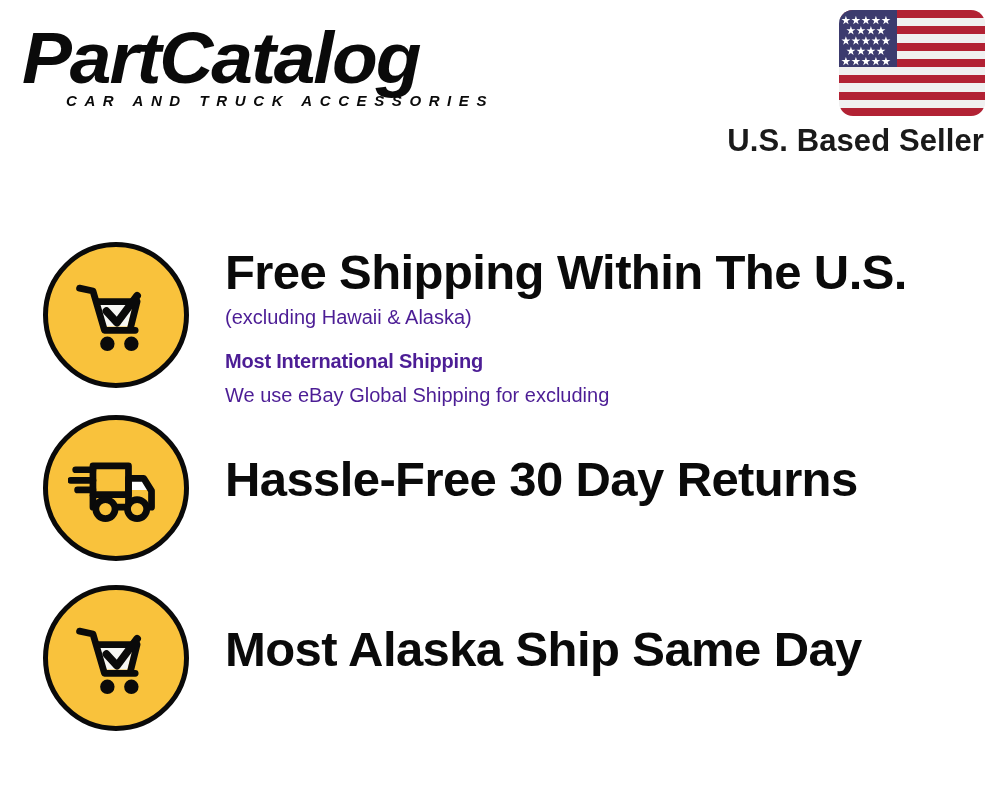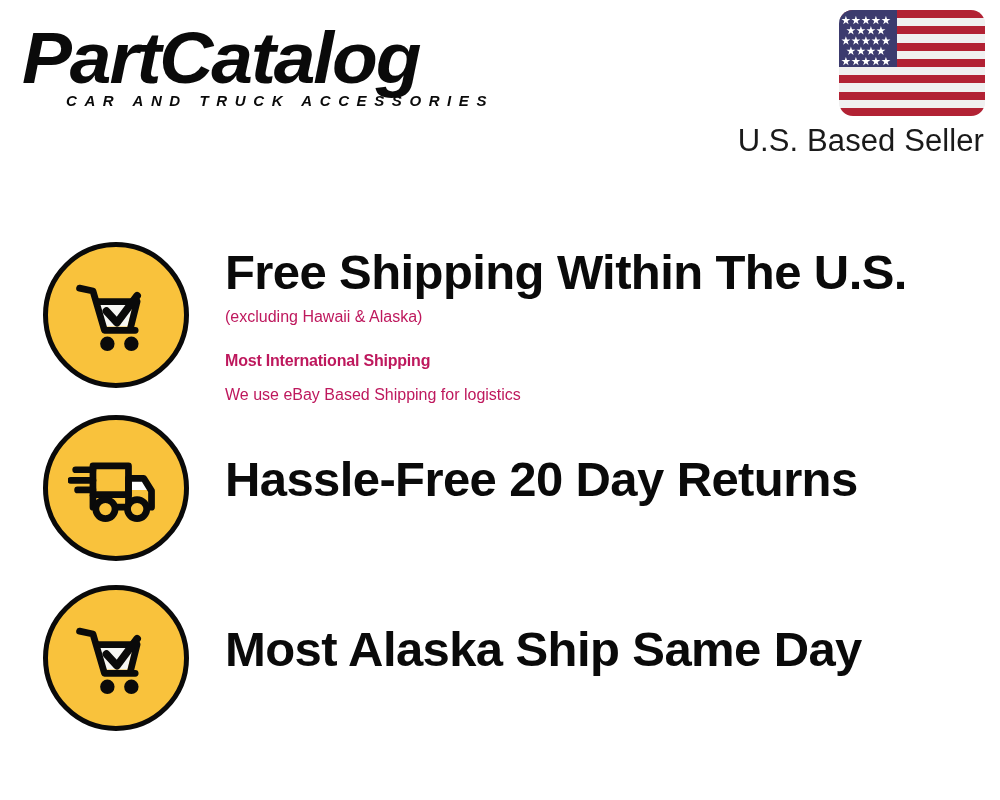--- a/index.html
+++ b/index.html
@@ -99,21 +99,21 @@
     background: #3c3b6e;
   }
   .flag .canton svg { display: block; width: 100%; height: 100%; }
 
   .seller-text {
     position: absolute;
     right: 2px;
     top: 114px;
     font-size: 31px;
     line-height: 38px;
-    font-weight: normal;
+    font-weight: bold;
     letter-spacing: 0.1px;
     color: #1a1a1a;
     white-space: nowrap;
   }
 
   
   .features {
     position: absolute;
     left: 0;
     top: 180px;
@@ -162,24 +162,24 @@
 
   .feature-title {
     font-size: 49px;
     line-height: 52px;
     font-weight: bold;
     letter-spacing: -0.6px;
     color: #0a0a0a;
     white-space: nowrap;
   }
   .feature-sub {
-    font-size: 16px;
+    font-size: 20px;
     line-height: 34px;
     font-weight: normal;
-    color: #be185d;
+    color: #4c1d95;
     white-space: nowrap;
   }
   .feature-sub.spaced { margin-top: 2px; }
   .feature-sub.bold {
     font-weight: bold;
     margin-top: 10px;
     letter-spacing: -0.2px;
   }
 </style>
 </head>
@@ -258,40 +258,40 @@
         <path d="M31 36 L72 36 L65 64" fill="none" stroke="#0a0a0a" stroke-width="7" stroke-linecap="round" stroke-linejoin="round"></path>
         <path d="M40 46 L51 58 L72 30" fill="none" stroke="#0a0a0a" stroke-width="8" stroke-linecap="round" stroke-linejoin="round"></path>
         <circle cx="41" cy="80" r="7.5" fill="#0a0a0a"></circle>
         <circle cx="66" cy="80" r="7.5" fill="#0a0a0a"></circle>
       </svg>
     </div>
     <div class="feature-text">
       <div class="feature-title">Free Shipping Within The U.S.</div>
       <div class="feature-sub spaced">(excluding Hawaii &amp; Alaska)</div>
       <div class="feature-sub bold">Most International Shipping</div>
-      <div class="feature-sub">We use eBay Based Shipping for logistics</div>
+      <div class="feature-sub">We use eBay Global Shipping for excluding</div>
     </div>
   </div>
 
   <div class="feature-row row-2">
     <div class="badge">
       <svg viewBox="0 0 100 100" xmlns="http://www.w3.org/2000/svg" aria-hidden="true">
         <polygon points="66,40 78,40 83,52 66,52" fill="#ffffff"></polygon>
         <path d="M26 27 L63 27 L63 57 L26 57 Z" fill="none" stroke="#0a0a0a" stroke-width="7" stroke-linejoin="round"></path>
         <path d="M63 40 L79 40 L87 53 L87 70 L63 70 Z" fill="none" stroke="#0a0a0a" stroke-width="7" stroke-linejoin="round"></path>
         <path d="M26 57 L26 70 L63 70" fill="none" stroke="#0a0a0a" stroke-width="7" stroke-linejoin="round"></path>
         <circle cx="39" cy="72" r="10" fill="#f9c23c" stroke="#0a0a0a" stroke-width="7"></circle>
         <circle cx="72" cy="72" r="10" fill="#f9c23c" stroke="#0a0a0a" stroke-width="7"></circle>
         <line x1="8" y1="31" x2="26" y2="31" stroke="#0a0a0a" stroke-width="7" stroke-linecap="round"></line>
         <line x1="3" y1="42" x2="26" y2="42" stroke="#0a0a0a" stroke-width="7" stroke-linecap="round"></line>
         <line x1="10" y1="52" x2="26" y2="52" stroke="#0a0a0a" stroke-width="7" stroke-linecap="round"></line>
       </svg>
     </div>
     <div class="feature-text">
-      <div class="feature-title">Hassle-Free 20 Day Returns</div>
+      <div class="feature-title">Hassle-Free 30 Day Returns</div>
     </div>
   </div>
 
   <div class="feature-row row-3">
     <div class="badge">
       <svg viewBox="0 0 100 100" xmlns="http://www.w3.org/2000/svg" aria-hidden="true">
         <polygon points="32,38 68,38 62,62 38,62" fill="#f7f7f4"></polygon>
         <path d="M12 22 L26 25 L38 66 L70 66" fill="none" stroke="#0a0a0a" stroke-width="7" stroke-linecap="round" stroke-linejoin="round"></path>
         <path d="M31 36 L72 36 L65 64" fill="none" stroke="#0a0a0a" stroke-width="7" stroke-linecap="round" stroke-linejoin="round"></path>
         <path d="M40 46 L51 58 L72 30" fill="none" stroke="#0a0a0a" stroke-width="8" stroke-linecap="round" stroke-linejoin="round"></path>

